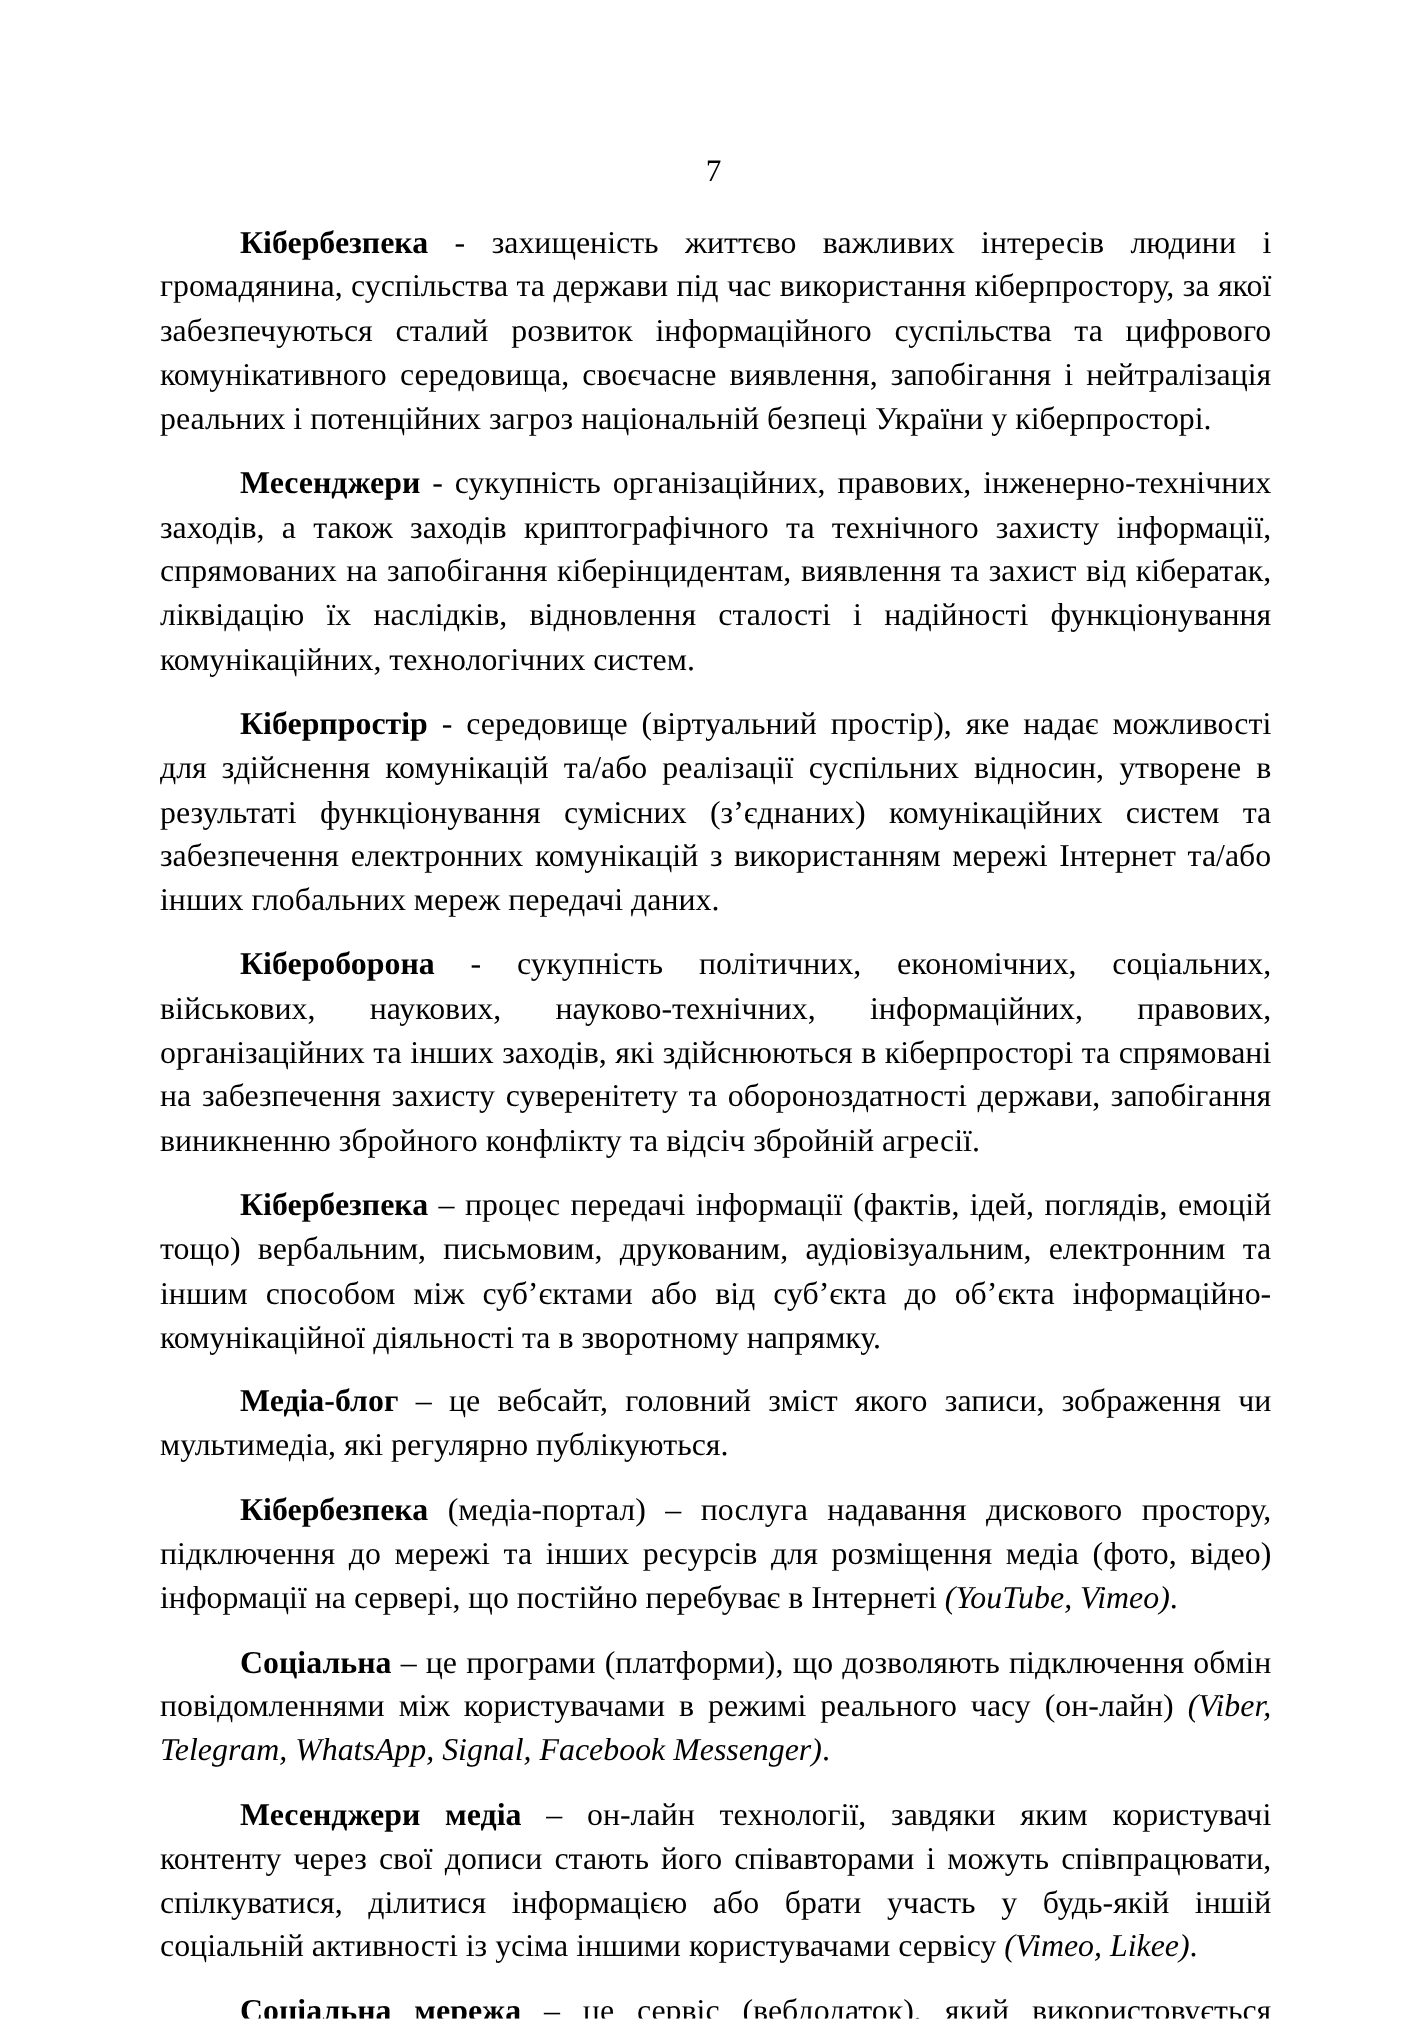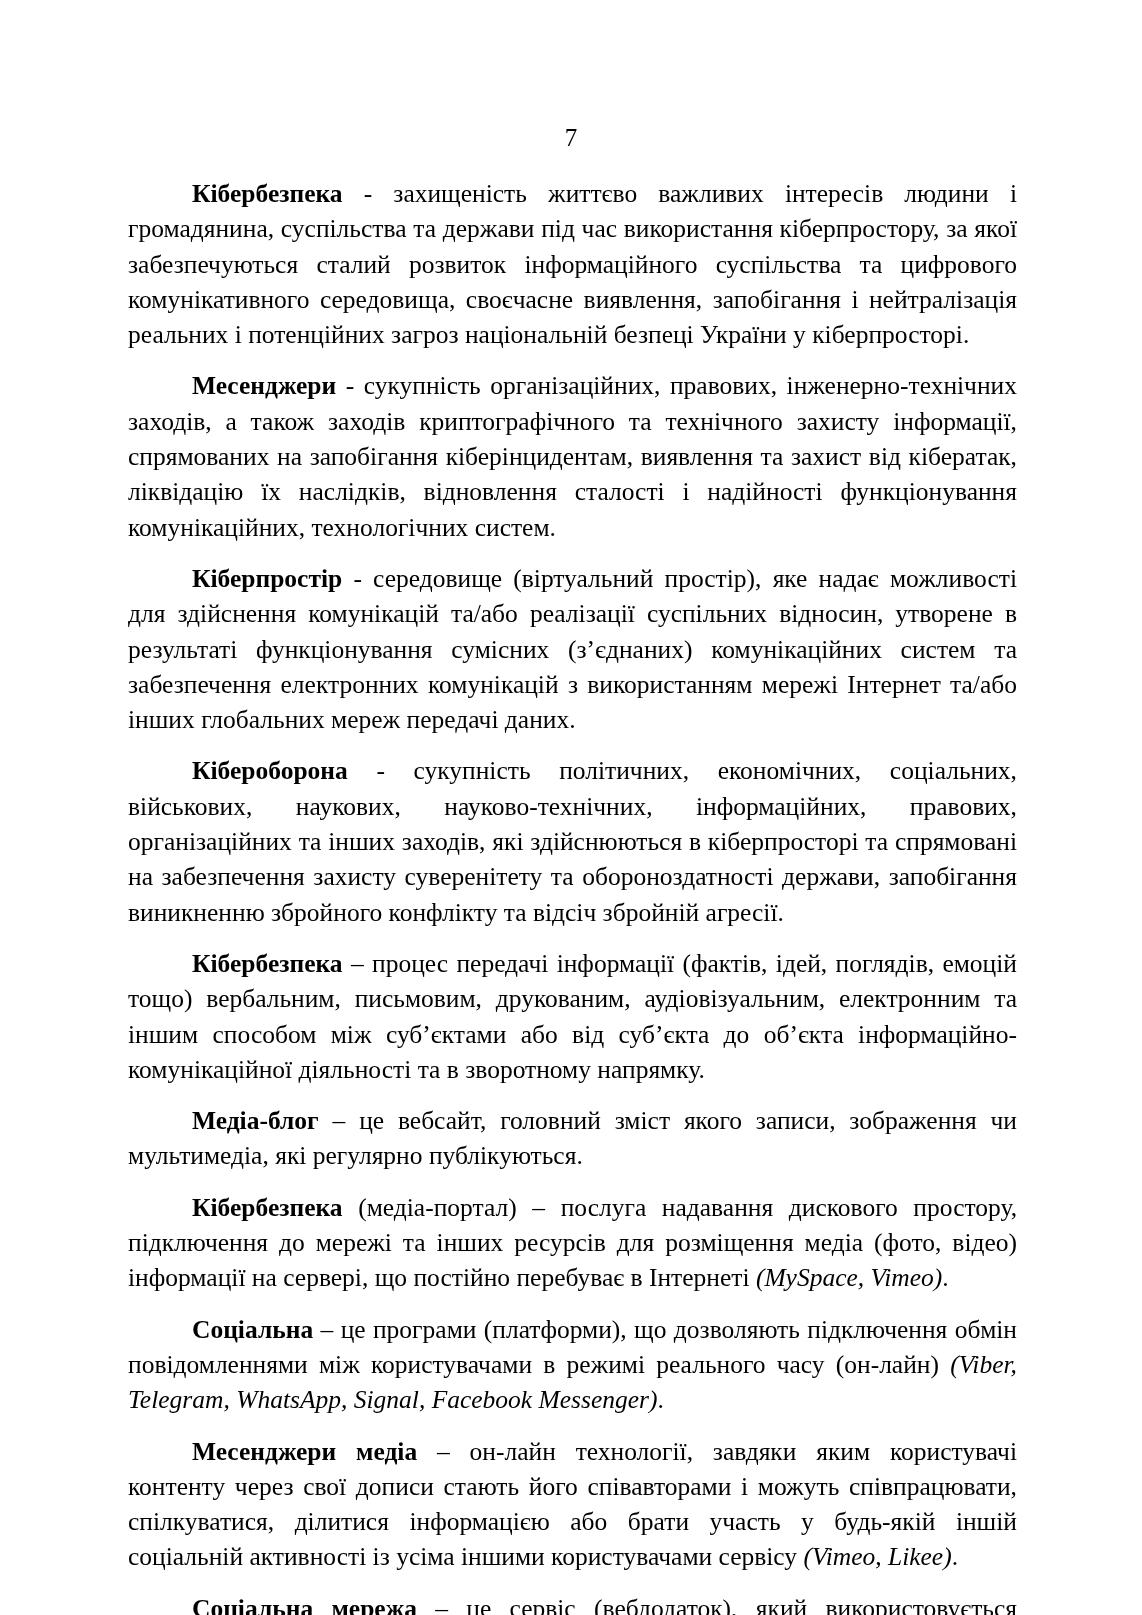--- a/index.html
+++ b/index.html
@@ -83,21 +83,21 @@
 
     <p>
       <span class="term">Кібербезпека</span><span> – </span><span>процес передачі інформації (фактів, ідей, поглядів, емоцій тощо) вербальним, письмовим, друкованим, аудіовізуальним, електронним та іншим способом між суб’єктами або від суб’єкта до об’єкта інформаційно-комунікаційної діяльності та в зворотному напрямку.</span>
     </p>
 
     <p>
       <span class="term">Медіа-блог</span><span> – </span><span>це вебсайт, головний зміст якого записи, зображення чи мультимедіа, які регулярно публікуються.</span>
     </p>
 
     <p>
-      <span class="term">Кібербезпека</span><span> </span><span>(медіа-портал) – послуга надавання дискового простору, підключення до мережі та інших ресурсів для розміщення медіа (фото, відео) інформації на сервері, що постійно перебуває в Інтернеті </span><span class="brandlist">(MySpace, Vimeo)</span><span>.</span>
+      <span class="term">Кібербезпека</span><span> </span><span>(медіа-портал) – послуга надавання дискового простору, підключення до мережі та інших ресурсів для розміщення медіа (фото, відео) інформації на сервері, що постійно перебуває в Інтернеті </span><span class="brandlist">(YouTube, Vimeo)</span><span>.</span>
     </p>
 
     <p>
       <span class="term">Соціальна</span><span> – </span><span>це програми (платформи), що дозволяють підключення обмін повідомленнями між користувачами в режимі реального часу (он-лайн) </span><span class="brandlist">(Viber, Telegram, WhatsApp, Signal, Facebook Messenger)</span><span>.</span>
     </p>
 
 
     <p>
       <span class="term">Месенджери медіа</span><span> – </span><span>он-лайн технології, завдяки яким користувачі контенту через свої дописи стають його співавторами і можуть співпрацювати, спілкуватися, ділитися інформацією або брати участь у будь-якій іншій соціальній активності із усіма іншими користувачами сервісу </span><span class="brandlist">(Vimeo, Likee)</span><span>.</span>
     </p>

